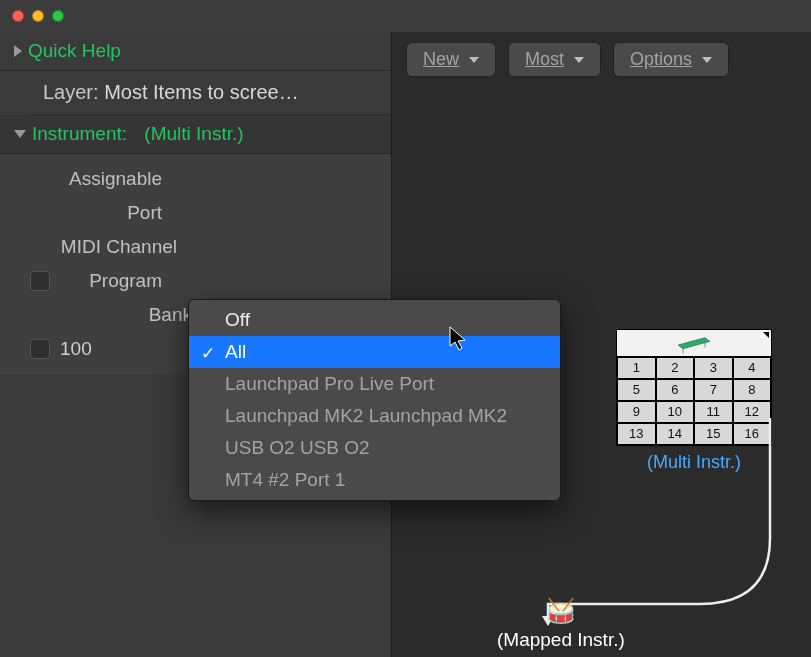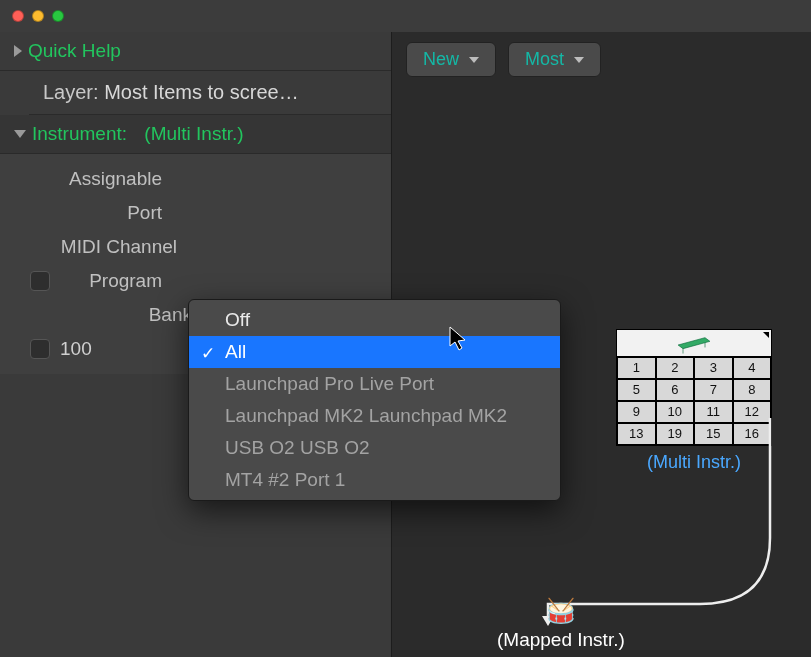--- a/index.html
+++ b/index.html
@@ -27,21 +27,21 @@
 .param-label { text-align: right; width: 140px; padding-right: 8px; }
 .param-val { color: #d0d0d0; }
 .checkbox { width: 20px; height: 20px; border: 1px solid #555; border-radius: 4px; background: #2e2e2e; margin-right: 10px; flex-shrink: 0; }
 .with-checkbox .param-label { width: 110px; }
 .icon-row .keyboard-icon { width: 56px; height: 36px; position: relative; }
 .kbd-svg { width: 56px; height: 36px; }
 
 
 .env { flex: 1; background: #2b2b2b; display: flex; flex-direction: column; }
 .env-toolbar { display: flex; gap: 12px; padding: 10px 14px; }
-.menu-btn { background: #4a4a4a; color: #14b8a6; font-size: 18px; padding: 6px 16px; border-radius: 6px; display: flex; align-items: center; gap: 10px; border: 1px solid #222; }
+.menu-btn { background: #4a4a4a; color: #a3a3a3; font-size: 18px; padding: 6px 16px; border-radius: 6px; display: flex; align-items: center; gap: 10px; border: 1px solid #222; text-decoration: underline; }
 .chev { width: 0; height: 0; border-left: 5px solid transparent; border-right: 5px solid transparent; border-top: 6px solid #bdbdbd; }
 
 .canvas { flex: 1; position: relative; background: #2b2b2b; }
 
 
 .multi-instr { position: absolute; top: 242px; left: 224px; }
 .multi-instr .icon-bar { background: #f2f2f2; width: 156px; height: 28px; border: 1px solid #000; display: flex; justify-content: center; align-items: flex-end; position: relative; }
 .mi-corner { position: absolute; right: 2px; top: 2px; width: 0; height: 0; border-top: 6px solid #000; border-left: 6px solid transparent; }
 .channel-grid { background: #eee; border: 1px solid #000; border-top: none; display: grid; grid-template-columns: repeat(4, 1fr); width: 156px; }
 .channel-grid div { border: 1px solid #000; font-size: 13px; text-align: center; height: 22px; line-height: 20px; background: #d8d8d8; color: #111; }
@@ -119,20 +119,24 @@
   <div class="env">
     <div class="env-toolbar">
       <div class="menu-btn">
         <span>New</span>
         <span class="chev"></span>
       </div>
       <div class="menu-btn">
         <span>Most</span>
         <span class="chev"></span>
       </div>
+      <div class="menu-btn">
+        <span>Options</span>
+        <span class="chev"></span>
+      </div>
     </div>
 
     <div class="canvas">
 
       <div class="multi-instr">
         <div class="icon-bar">
           <span class="mi-corner"></span>
           <svg width="36" height="22" viewBox="0 0 56 36">
             <polygon points="2,18 46,6 54,12 10,24" fill="#3a6" stroke="#063"></polygon>
             <line x1="10" y1="24" x2="10" y2="32" stroke="#063"></line>
@@ -146,21 +150,21 @@
             <div>4</div>
             <div>5</div>
             <div>6</div>
             <div>7</div>
             <div>8</div>
             <div>9</div>
             <div>10</div>
             <div>11</div>
             <div>12</div>
             <div>13</div>
-            <div>19</div>
+            <div>14</div>
             <div>15</div>
             <div>16</div>
           </div>
         <div class="multi-label">(Multi Instr.)</div>
       </div>
 
       <svg class="cable" width="262" height="210" style="left:128px; top:331px;">
         <path d="M 250 0 L 250 120 Q 250 186 180 186 L 28 186 L 28 200" stroke="#eee" stroke-width="2.5" fill="none"></path>
         <polygon points="22,198 34,198 28,208" fill="#eee"></polygon>
       </svg>

